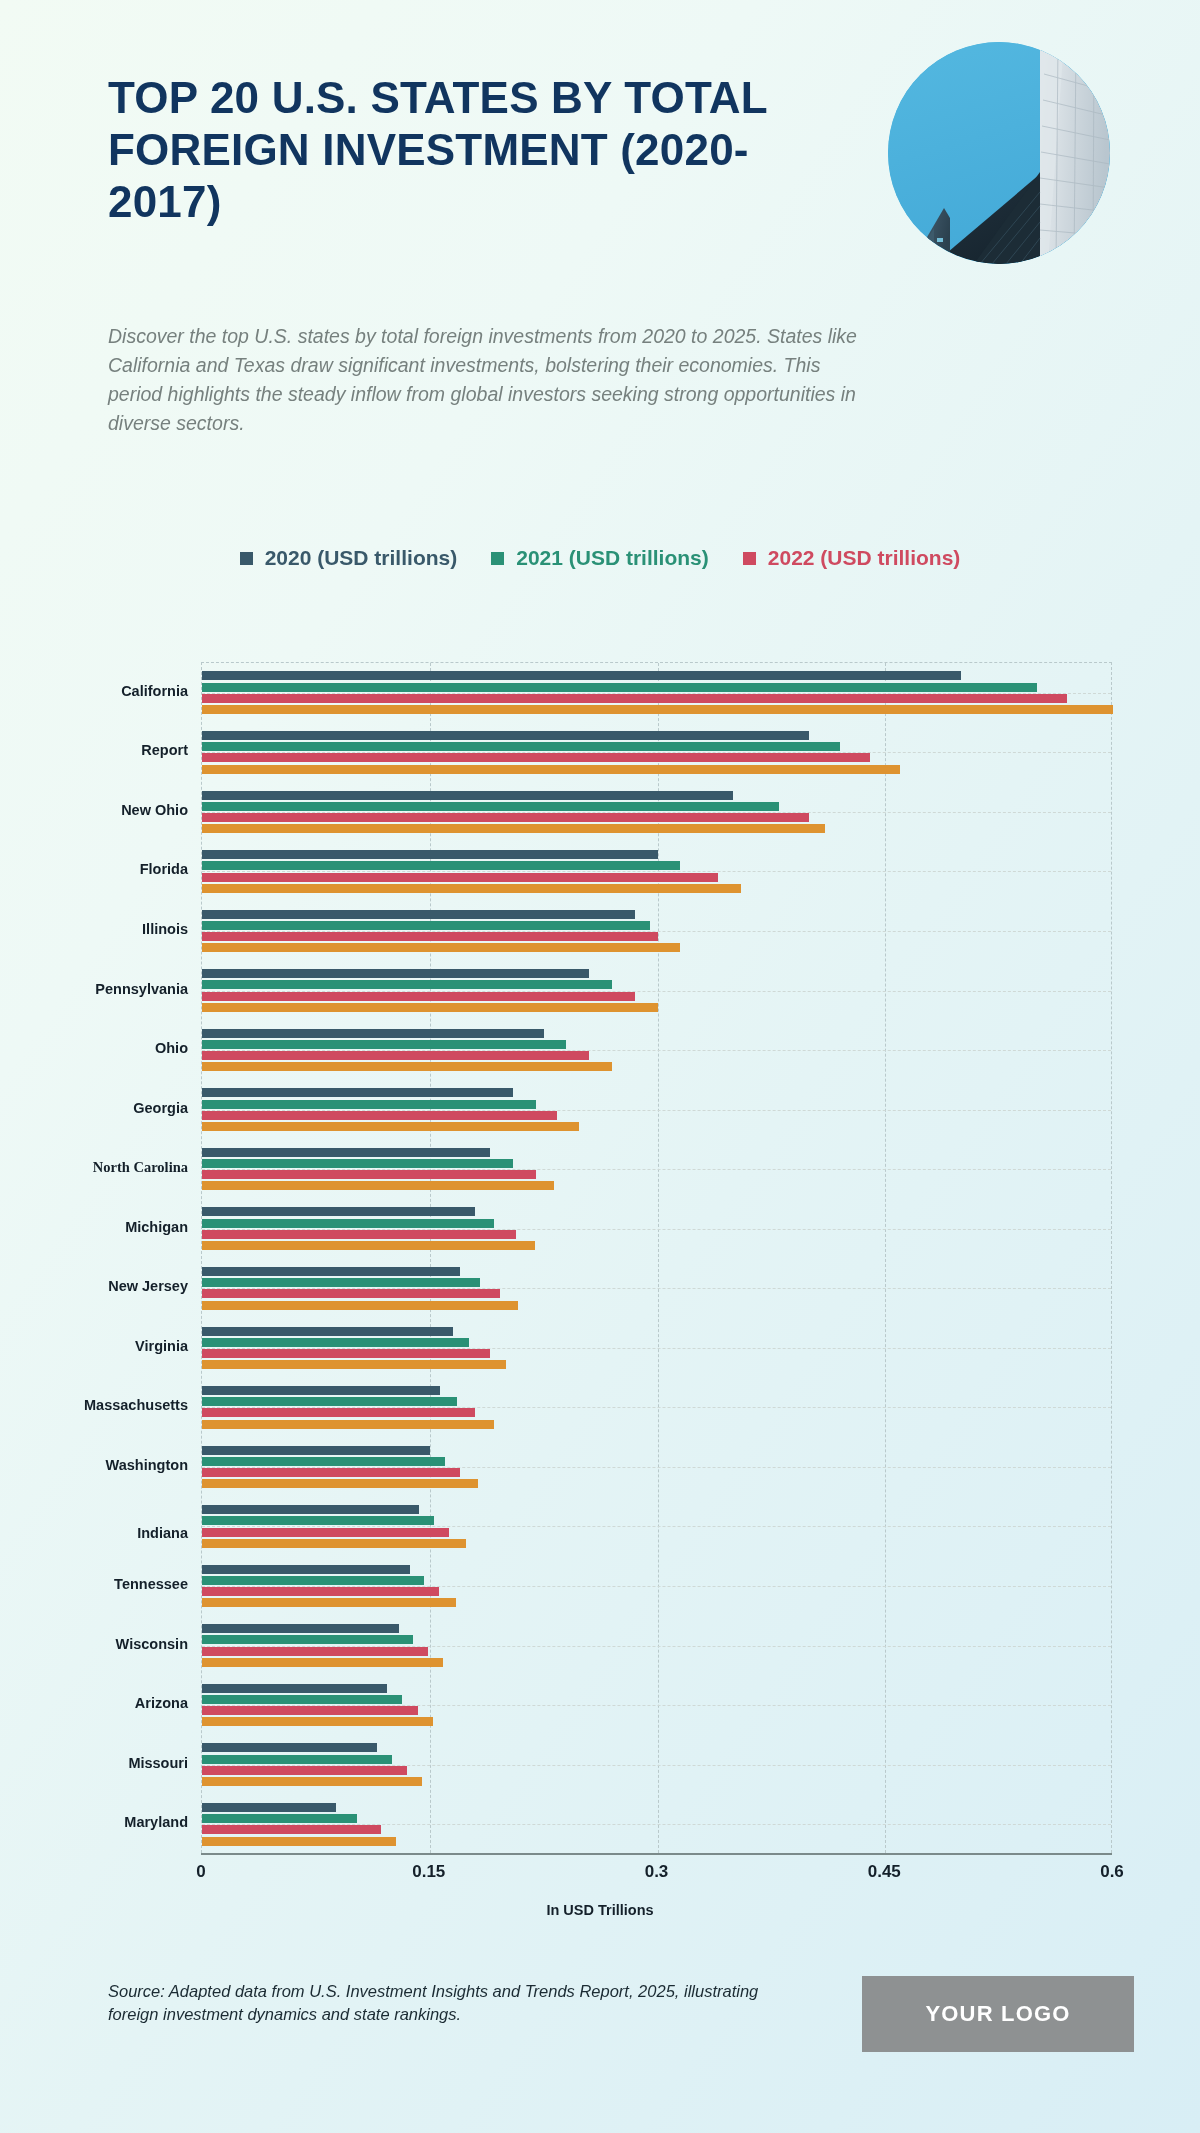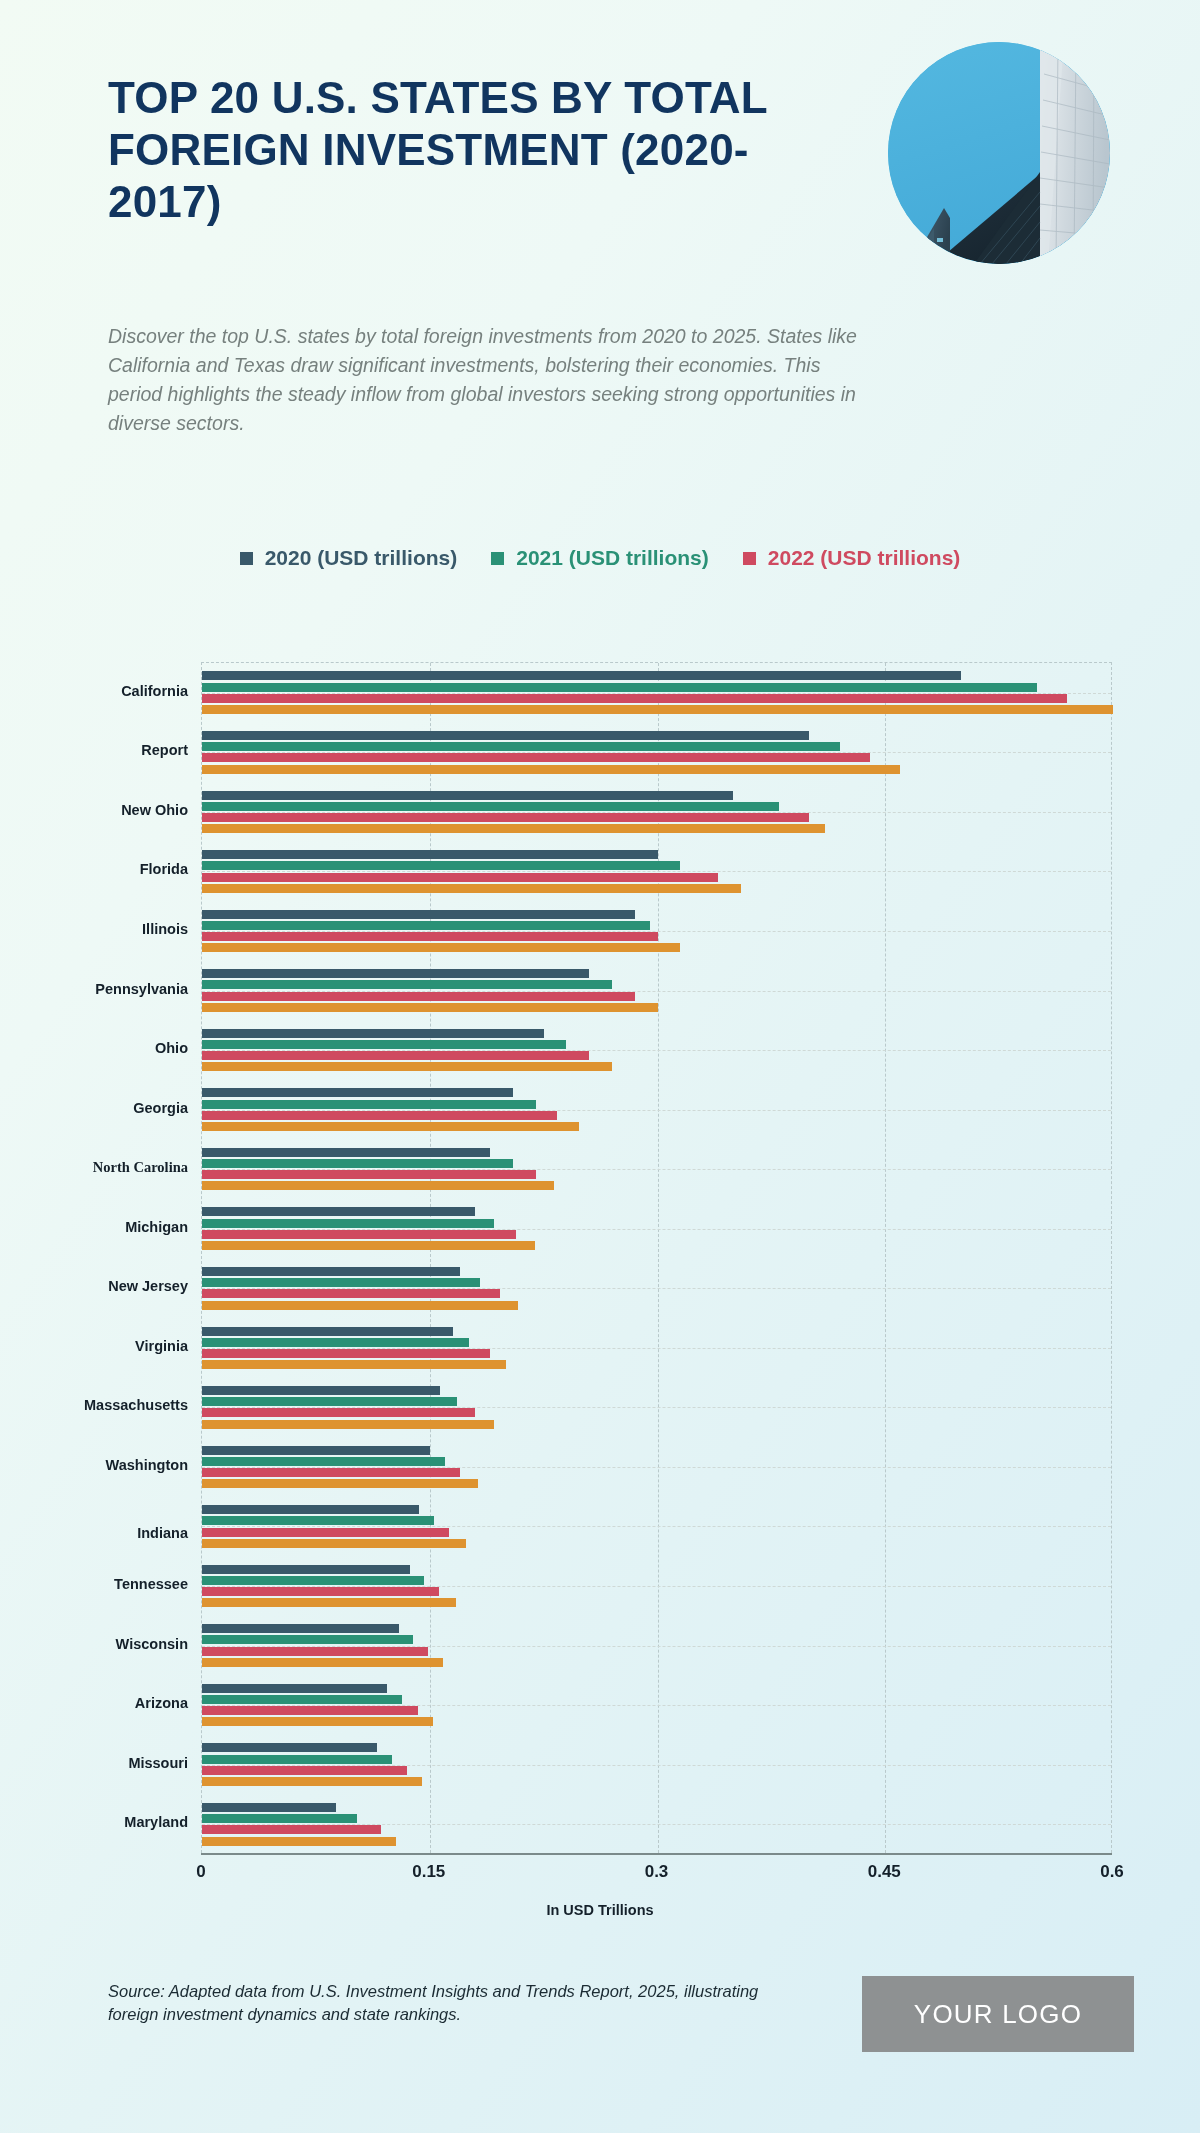--- a/index.html
+++ b/index.html
@@ -92,21 +92,21 @@
   
   .source {
     position: absolute; left: 108px; top: 1980px; width: 660px;
     font-size: 16.5px; line-height: 1.42; font-style: italic; color: #1b2b33;
   }
   .logo {
     position: absolute; left: 862px; top: 1976px;
     width: 272px; height: 76px;
     background: #8e9192;
     display: flex; align-items: center; justify-content: center;
-    color: #ffffff; font-size: 26px; font-weight: 400; letter-spacing: 1.2px;
+    color: #ffffff; font-size: 22px; font-weight: 700; letter-spacing: 1.2px;
   }
 </style>
 </head>
 <body>
 
 <div class="page">
 
   <div class="header">
     <h1 class="title">TOP 20 U.S. STATES BY TOTAL FOREIGN INVESTMENT (2020-2017)</h1>
 

